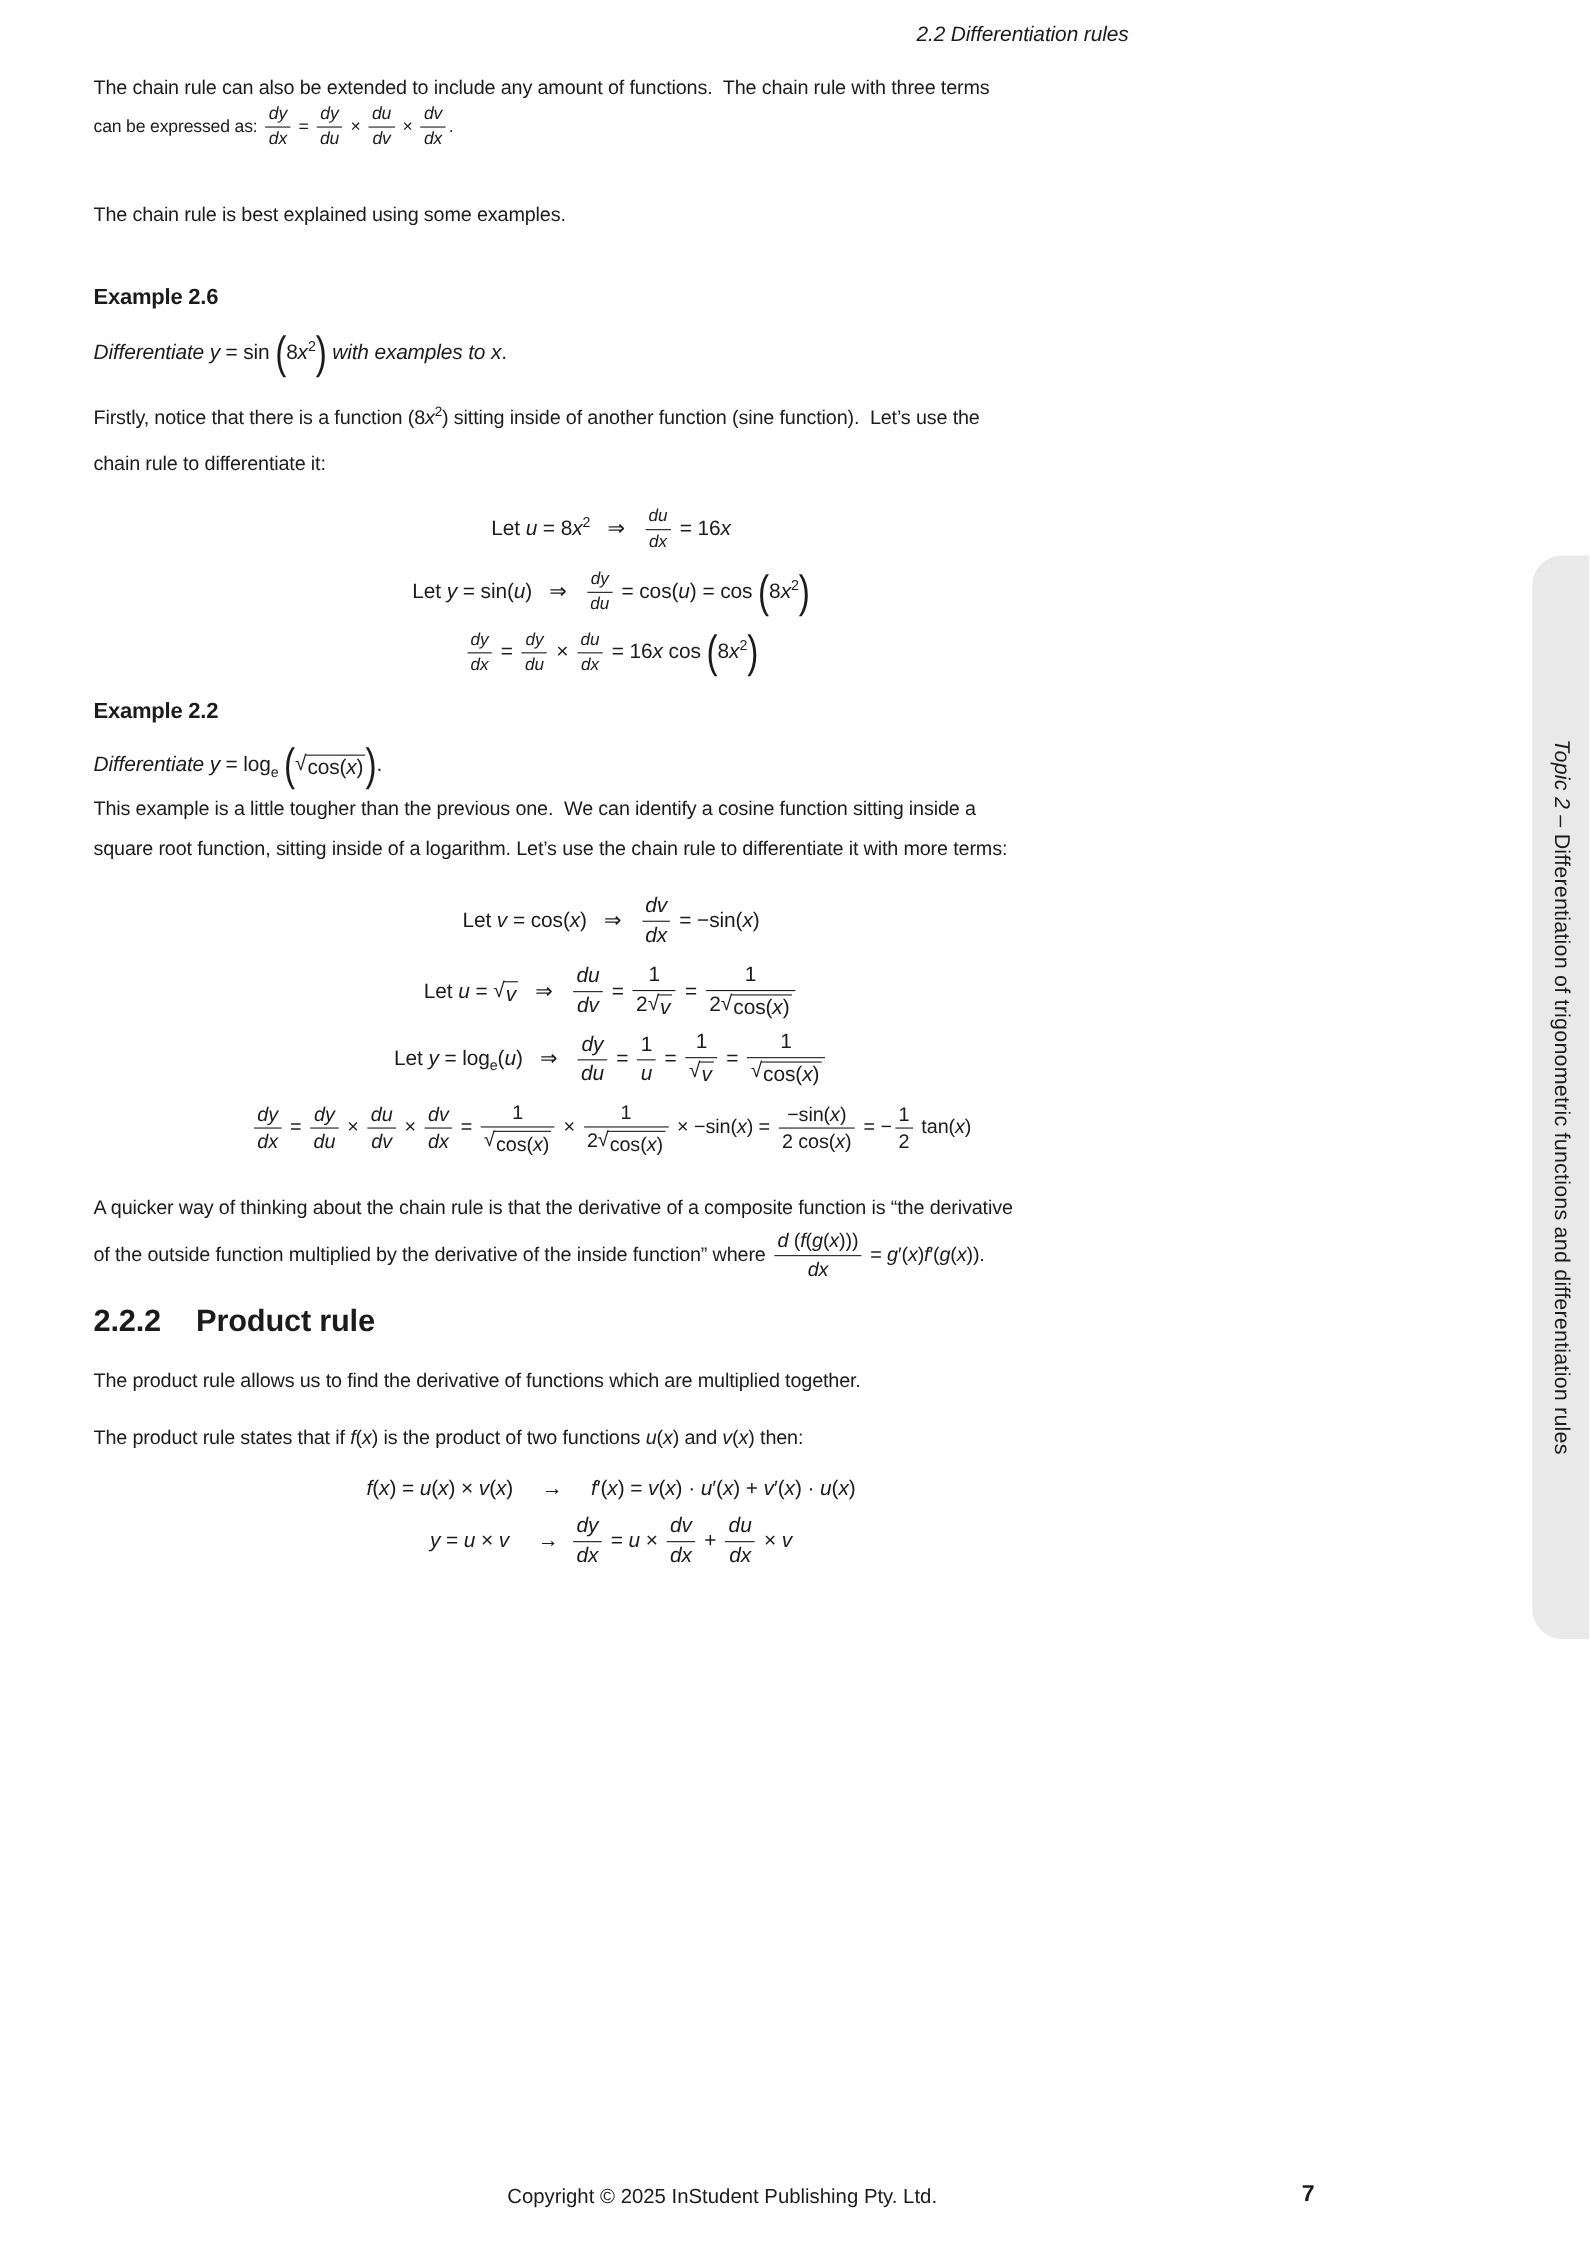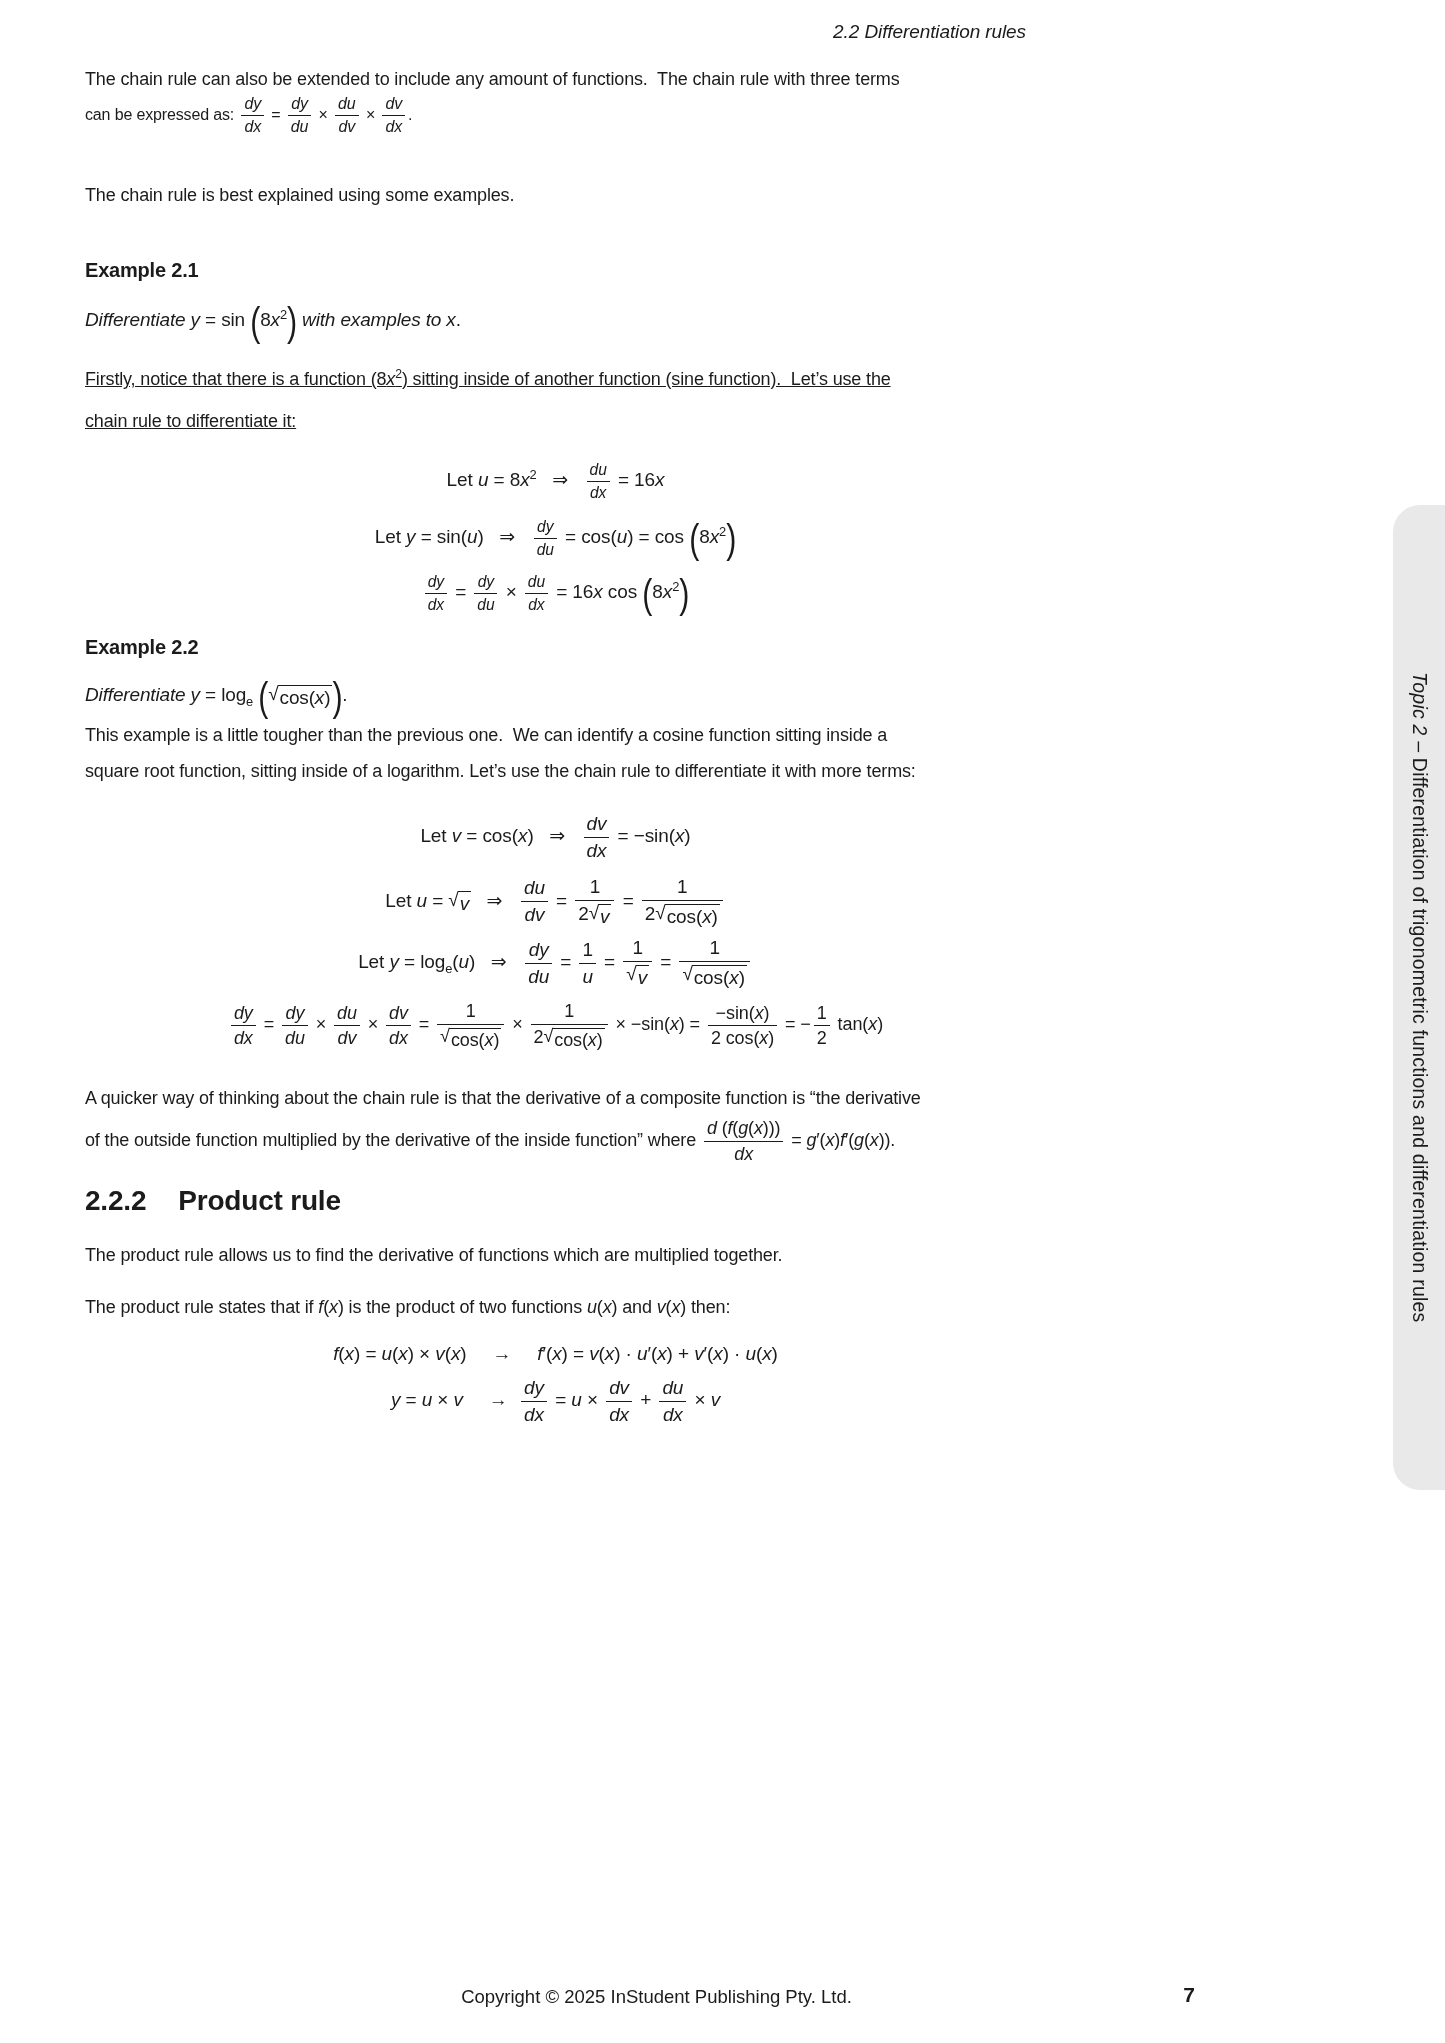--- a/index.html
+++ b/index.html
@@ -20,21 +20,21 @@
   .sqrt .rc{border-top:1.7px solid #1b1b1b;padding:1px 2px 0 2px;}
   .bigp{display:inline-block;font-size:1.6em;transform:scaleY(1.35);line-height:1;vertical-align:middle;font-weight:300;}
   sup{font-size:0.68em;}
   sub{font-size:0.68em;}
   
   .p1l1{margin-top:24px;}
   .p1l2{margin-top:4px;font-size:16px;letter-spacing:-0.15px;}
   .p2{margin-top:46px;}
   .ex-heading{margin-top:52px;font-size:20px;font-weight:bold;letter-spacing:-0.2px;}
   .ex-title{margin-top:24px;font-size:19px;letter-spacing:-0.15px;}
-  .pline{margin-top:18px;text-decoration:underline;}
+  .pline{margin-top:18px;}
   .eq{text-align:center;font-size:19px;letter-spacing:-0.1px;white-space:pre-wrap;}
   .eq1{margin-top:28px;}
   .eq2{margin-top:16px;}
   .eq3{margin-top:14px;}
   .ex2-heading{margin-top:22px;}
   .ex2-title{margin-top:22px;}
   .t1{margin-top:12px;}
   .t2{margin-top:12px;}
   .eq4{margin-top:30px;}
   .eq5{margin-top:14px;}
@@ -66,21 +66,21 @@
 
   <div class="content">
 
     <div class="running-header">2.2 Differentiation rules</div>
 
     <div class="para p1l1">The chain rule can also be extended to include any amount of functions.  The chain rule with three terms</div>
     <div class="para p1l2 mline">can be expressed as: <span class="frac"><span class="num"><span class="mv">dy</span></span><span class="den"><span class="mv">dx</span></span></span> = <span class="frac"><span class="num"><span class="mv">dy</span></span><span class="den"><span class="mv">du</span></span></span> × <span class="frac"><span class="num"><span class="mv">du</span></span><span class="den"><span class="mv">dv</span></span></span> × <span class="frac"><span class="num"><span class="mv">dv</span></span><span class="den"><span class="mv">dx</span></span></span>.</div>
 
     <div class="para p2">The chain rule is best explained using some examples.</div>
 
-    <div class="ex-heading">Example 2.1</div>
+    <div class="ex-heading">Example 2.6</div>
 
     <div class="ex-title mline"><span class="mv">Differentiate y</span> = sin <span class="bigp">(</span>8<span class="mv">x</span><sup>2</sup><span class="bigp">)</span><span class="mv"> with examples to x</span>.</div>
 
     <div class="para pline" style="margin-top:26px;">Firstly, notice that there is a function (8<span class="mv">x</span><sup>2</sup>) sitting inside of another function (sine function).  Let’s use the</div>
     <div class="para pline">chain rule to differentiate it:</div>
 
     <div class="eq eq1">Let <span class="mv">u</span> = 8<span class="mv">x</span><sup>2</sup>   ⇒   <span class="frac sm"><span class="num"><span class="mv">du</span></span><span class="den"><span class="mv">dx</span></span></span> = 16<span class="mv">x</span></div>
     <div class="eq eq2">Let <span class="mv">y</span> = sin(<span class="mv">u</span>)   ⇒   <span class="frac sm"><span class="num"><span class="mv">dy</span></span><span class="den"><span class="mv">du</span></span></span> = cos(<span class="mv">u</span>) = cos <span class="bigp">(</span>8<span class="mv">x</span><sup>2</sup><span class="bigp">)</span></div>
     <div class="eq eq3"><span class="frac sm"><span class="num"><span class="mv">dy</span></span><span class="den"><span class="mv">dx</span></span></span> = <span class="frac sm"><span class="num"><span class="mv">dy</span></span><span class="den"><span class="mv">du</span></span></span> × <span class="frac sm"><span class="num"><span class="mv">du</span></span><span class="den"><span class="mv">dx</span></span></span> = 16<span class="mv">x</span> cos <span class="bigp">(</span>8<span class="mv">x</span><sup>2</sup><span class="bigp">)</span></div>
 

